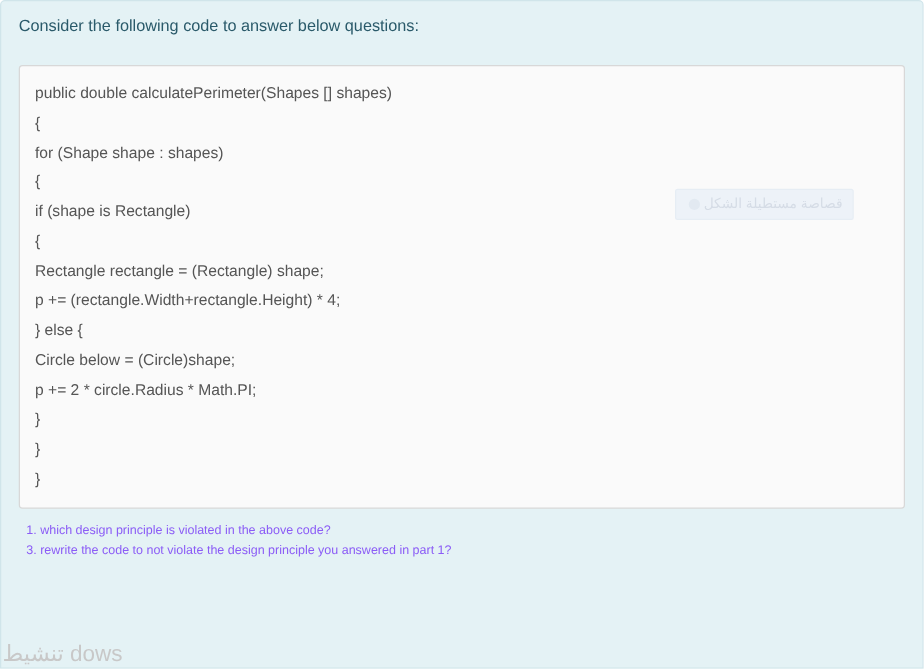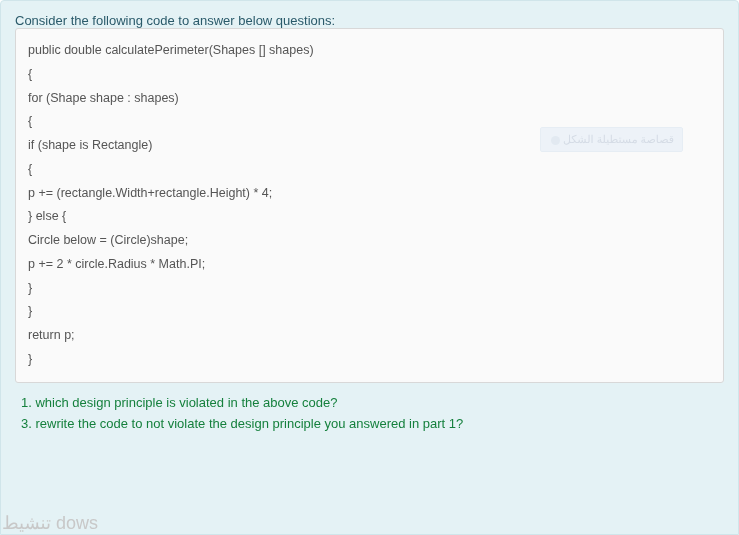--- a/index.html
+++ b/index.html
@@ -15,21 +15,21 @@
     background: #e4f2f5;
     border: 1px solid #d0e5ea;
     border-radius: 4px 4px 0 0;
     padding: 12px 14px 0 14px;
     width: 739px;
     height: 535px;
   }
   .intro {
     color: #2a5a6a;
     font-size: 13px;
-    margin-bottom: 0;
+    margin-bottom: 24px;
   }
   .code-block {
     background: #fafafa;
     border: 1px solid #d8d8d8;
     border-radius: 3px;
     padding: 10px 12px 10px 12px;
     position: relative;
     line-height: 1.9;
     font-size: 12.5px;
     color: #555;
@@ -52,22 +52,22 @@
   .watermark-tag .dot {
     display: inline-block;
     width: 9px; height: 9px;
     border-radius: 50%;
     background: #cfdceb;
     margin-left: 4px;
     vertical-align: middle;
   }
   .questions {
     padding: 10px 6px 0 6px;
-    color: #15803d;
-    font-size: 13px;
+    color: #8b5cf6;
+    font-size: 10px;
     line-height: 1.55;
   }
   .questions .q { margin-bottom: 1px; }
   .footer-watermark {
     position: absolute;
     bottom: 0px;
     left: 0px;
     color: #c8c8c8;
     font-size: 18px;
     direction: rtl;
@@ -86,27 +86,27 @@
       <span>قصاصة مستطيلة الشكل</span>
       <span class="dot"></span>
     </div>
     <div class="code-line">public double calculatePerimeter(Shapes [] shapes)</div>
     <div class="code-line">{</div>
     <div class="code-line"></div>
     <div class="code-line">for (Shape shape : shapes)</div>
     <div class="code-line">{</div>
     <div class="code-line">if (shape is Rectangle)</div>
     <div class="code-line">{</div>
+    <div class="code-line">Rectangle rectangle = (Rectangle) shape;</div>
     <div class="code-line">p += (rectangle.Width+rectangle.Height) * 4;</div>
     <div class="code-line">} else {</div>
     <div class="code-line">Circle below = (Circle)shape;</div>
     <div class="code-line">p += 2 * circle.Radius * Math.PI;</div>
     <div class="code-line">}</div>
     <div class="code-line">}</div>
-    <div class="code-line">return p;</div>
     <div class="code-line">}</div>
   </div>
 
   <div class="questions">
     <div class="q">1. which design principle is violated in the above code?</div>
     <div class="q">3. rewrite the code to not violate the design principle you answered in part 1?</div>
   </div>
 
 </div>
 

